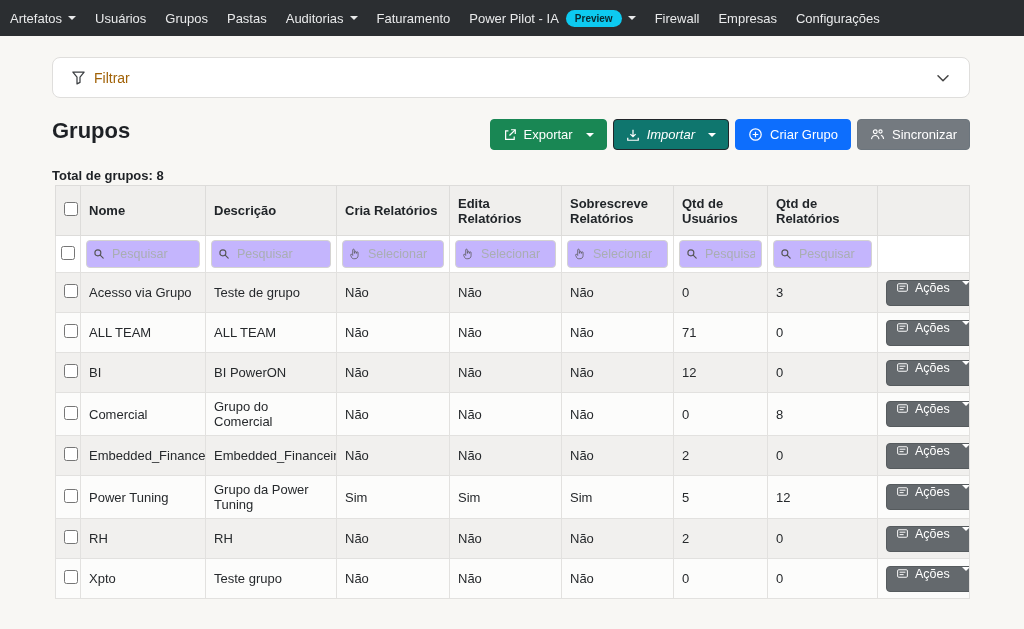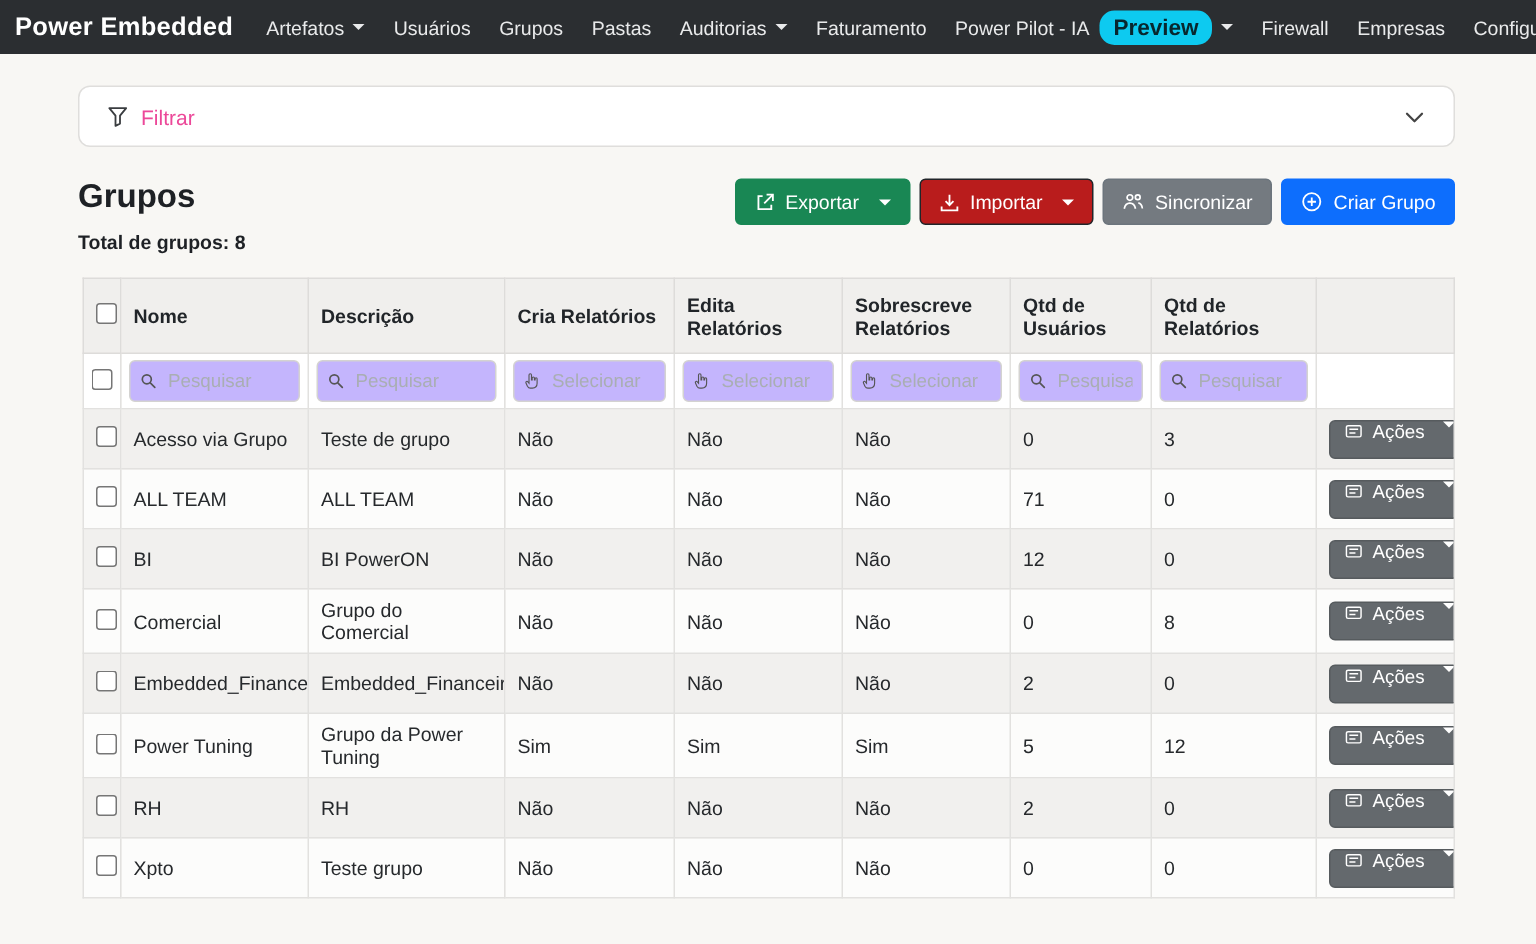--- a/index.html
+++ b/index.html
@@ -6,36 +6,36 @@
   html,body { background:#f8f7f4; }
   body { font-family:"Liberation Sans", sans-serif; }
   .screen { position:relative; width:1024px; height:629px; overflow:hidden; background:#f8f7f4; }
 
   
   .navbar { height:36px; background:#2b2e31; display:flex; align-items:center; padding:0 10px 0 10px; white-space:nowrap; overflow:hidden; }
   .brand { color:#fff; font-size:17px; font-weight:700; letter-spacing:.2px; margin-right:22px; cursor:pointer; }
   .nav-links { display:flex; align-items:center; gap:19px; }
   .nav-link { color:#e9eaeb; font-size:13px; text-decoration:none; display:inline-flex; align-items:center; cursor:pointer;justify-content:flex-end; }
   .caret { display:inline-block; width:0; height:0; border-left:4px solid transparent; border-right:4px solid transparent; border-top:4px solid currentColor; margin-left:6px; }
-  .badge-preview { background:#0dcaf0; color:#08272e; font-size:15px; font-weight:700; padding:3px 9px; border-radius:10px; margin-left:7px; }
+  .badge-preview { background:#0dcaf0; color:#08272e; font-size:10px; font-weight:700; padding:3px 9px; border-radius:10px; margin-left:7px; }
 
   
   .filter-card { position:absolute; left:52px; top:57px; width:918px; height:41px; background:#fff; border:1px solid #dfdedc; border-radius:8px; display:flex; align-items:center; padding:0 18px; cursor:pointer; }
-  .filter-label { display:flex; align-items:center; gap:8px; font-size:14px; color:#ec4899; }
+  .filter-label { display:flex; align-items:center; gap:8px; font-size:14px; color:#a16207; }
   .filter-chevron { margin-left:auto; color:#444; display:flex; }
 
   
   .page-head { position:absolute; left:52px; top:118px; width:918px; display:flex; justify-content:space-between; }
   .page-title { font-size:22px; font-weight:700; color:#1e2125; }
-  .page-total { font-size:13px; font-weight:700; color:#1e2125; margin-top:10px; }
+  .page-total { font-size:13px; font-weight:700; color:#1e2125; margin-top:24px; }
   .toolbar { display:flex; gap:6px; margin-top:1px; align-items:flex-start; }
   .btn { height:31px; border:1px solid transparent; border-radius:4px; color:#fff; font-size:13px; font-family:inherit; display:inline-flex; align-items:center; gap:7px; padding:0 12px; cursor:pointer; }
   .btn svg { flex:0 0 auto; }
   .btn-export { background:#198754; border-color:#198754; }
-  .btn-import { background:#b91c1c; border-color:#212529; }
+  .btn-import { background:#0f766e; border-color:#212529;font-style:italic; }
   .btn-sync   { background:#747a80; border-color:#6c757d; }
   .btn-create { background:#0d6efd; border-color:#0d6efd; }
 
   
   .grid { position:absolute; left:55px; top:185px; width:914px; border-collapse:collapse; table-layout:fixed; font-size:13px; color:#26292c; }
   .grid col.c-cb  { width:25px; }
   .grid col.c-1 { width:125px; } .grid col.c-2 { width:131px; }
   .grid col.c-3 { width:113px; } .grid col.c-4 { width:112px; }
   .grid col.c-5 { width:112px; } .grid col.c-6 { width:94px; }
   .grid col.c-7 { width:110px; } .grid col.c-8 { width:92px; }
@@ -55,21 +55,20 @@
 
   .btn-actions { height:26px; background:#64696d; border:1px solid #565b5e; border-radius:4px; color:#fff; font-size:12.5px; font-family:inherit; display:inline-flex; align-items:flex-start; gap:6px; padding:0 9px; cursor:pointer; }
   .actions-cell { text-align:center !important; }
 </style>
 </head>
 <body>
 
 <div class="screen">
 
   <div class="navbar">
-    <span class="brand">Power Embedded</span>
     <nav class="nav-links">
       <a class="nav-link">
           <span>Artefatos</span>
           <span class="caret"></span>
         </a>
       <a class="nav-link">
           <span>Usuários</span>
         </a>
       <a class="nav-link">
           <span>Grupos</span>
@@ -132,35 +131,35 @@
           <span class="caret"></span>
       </button>
       <button class="btn btn-import">
         <svg width="14" height="14" viewBox="0 0 16 16">
             <path d="M8 2v8M5 7l3 3 3-3" fill="none" stroke="#fff" stroke-width="1.4"></path>
             <path d="M2 11v3h12v-3" fill="none" stroke="#fff" stroke-width="1.4"></path>
           </svg>
         <span>Importar</span>
           <span class="caret"></span>
       </button>
+      <button class="btn btn-create">
+        <svg width="15" height="15" viewBox="0 0 16 16">
+            <circle cx="8" cy="8" r="6.1" fill="none" stroke="#fff" stroke-width="1.3"></circle>
+            <path d="M8 5v6M5 8h6" stroke="#fff" stroke-width="1.3"></path>
+          </svg>
+        <span>Criar Grupo</span>
+      </button>
       <button class="btn btn-sync">
         <svg width="15" height="15" viewBox="0 0 16 16">
             <circle cx="5.6" cy="5" r="2" fill="none" stroke="#fff" stroke-width="1.2"></circle>
             <path d="M1.6 13c.5-2.6 2-4 4-4s3.5 1.4 4 4" fill="none" stroke="#fff" stroke-width="1.2"></path>
             <circle cx="11.2" cy="4.8" r="1.7" fill="none" stroke="#fff" stroke-width="1.2"></circle>
             <path d="M11.6 8.8c1.6.3 2.6 1.7 2.9 4" fill="none" stroke="#fff" stroke-width="1.2"></path>
           </svg>
         <span>Sincronizar</span>
-      </button>
-      <button class="btn btn-create">
-        <svg width="15" height="15" viewBox="0 0 16 16">
-            <circle cx="8" cy="8" r="6.1" fill="none" stroke="#fff" stroke-width="1.3"></circle>
-            <path d="M8 5v6M5 8h6" stroke="#fff" stroke-width="1.3"></path>
-          </svg>
-        <span>Criar Grupo</span>
       </button>
     </div>
   </div>
 
   <table class="grid">
     <colgroup>
       <col class="c-cb">
         <col class="c-1">
         <col class="c-2">
         <col class="c-3">

